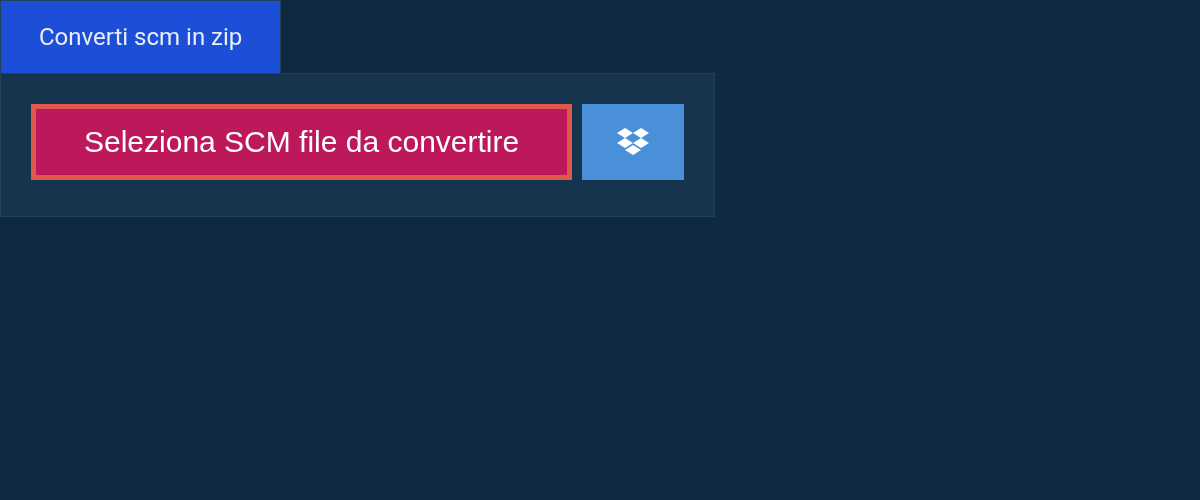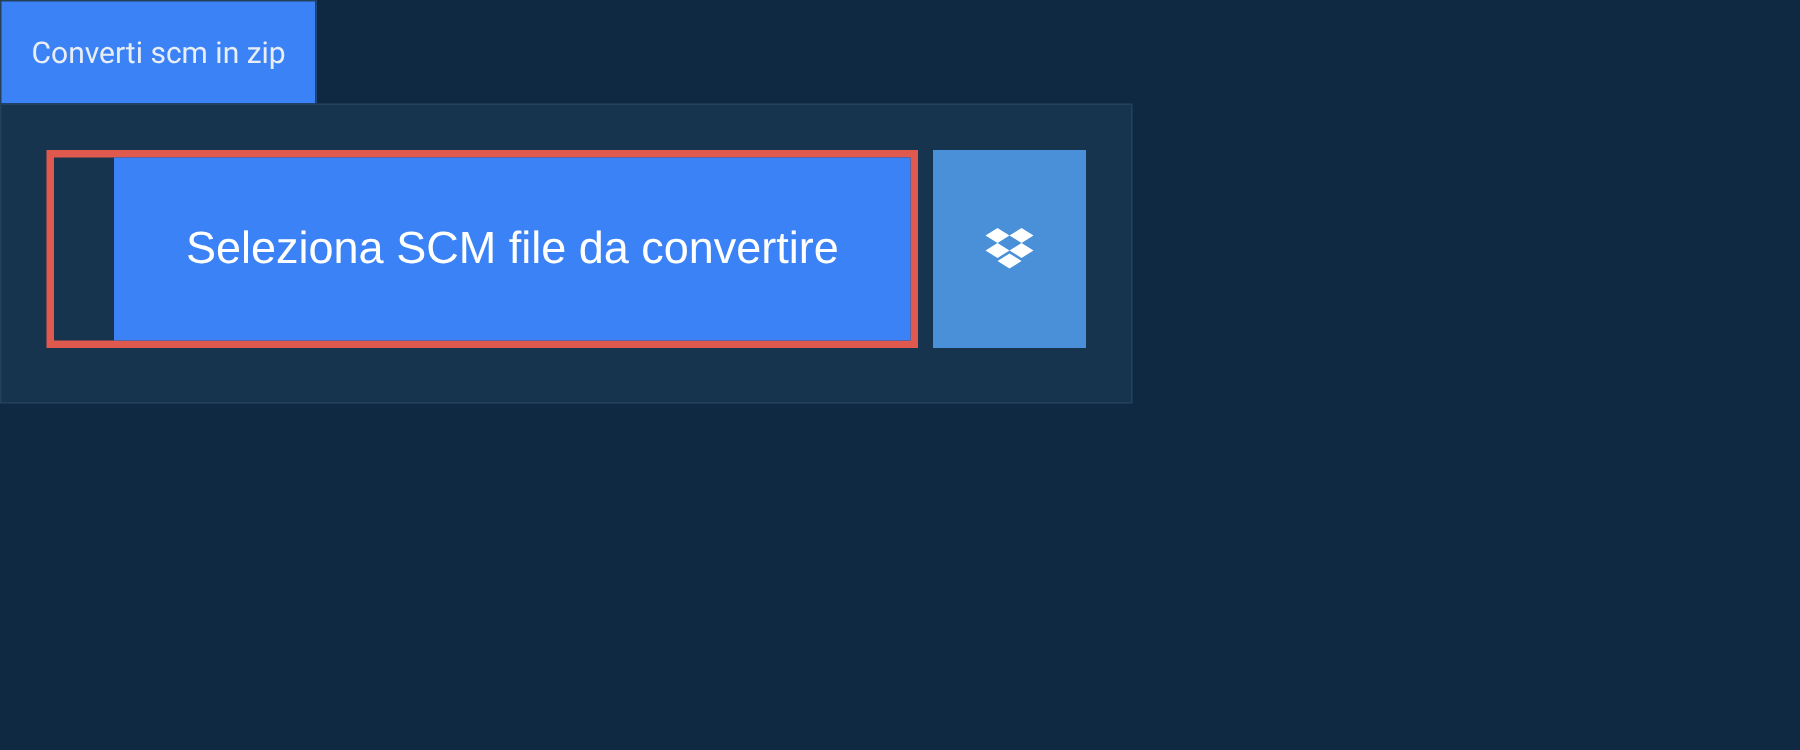--- a/index.html
+++ b/index.html
@@ -11,24 +11,24 @@
       background: #0f2942;
       width: 1200px;
       height: 500px;
       font-family: -apple-system, BlinkMacSystemFont, "Segoe UI", Roboto, Helvetica, Arial, sans-serif;
       overflow: hidden;
     }
     .tab-container {
       display: flex;
     }
     .tab {
-      background: #3b82f6;
-      padding: 22px 20px;
+      background: #1d4ed8;
+      padding: 22px 38px;
       color: #e8eef4;
-      font-size: 20px;
+      font-size: 24px;
       font-weight: 400;
       border: 1px solid #234159;
       border-bottom: none;
     }
     .content-panel {
       background: #17344f;
       padding: 30px 30px 36px 30px;
       border: 1px solid #234159;
       display: inline-block;
       margin-left: 0;
@@ -36,30 +36,29 @@
     .button-row {
       display: flex;
       align-items: stretch;
       gap: 10px;
     }
     .select-button-wrapper {
       border: 5px solid #e0594f;
       display: inline-block;
     }
     .select-button {
-      background: #3b82f6;
+      background: #be185d;
       color: #ffffff;
       font-size: 30px;
       font-weight: 400;
-      padding: 44px 48px;
+      padding: 16px 48px;
       border: none;
       cursor: pointer;
       display: block;
       text-align: center;
-      margin-left: 40px;
     }
     .dropbox-button {
       background: #4a90d9;
       border: none;
       cursor: pointer;
       padding: 0 34px;
       display: flex;
       align-items: center;
       justify-content: center;
     }

